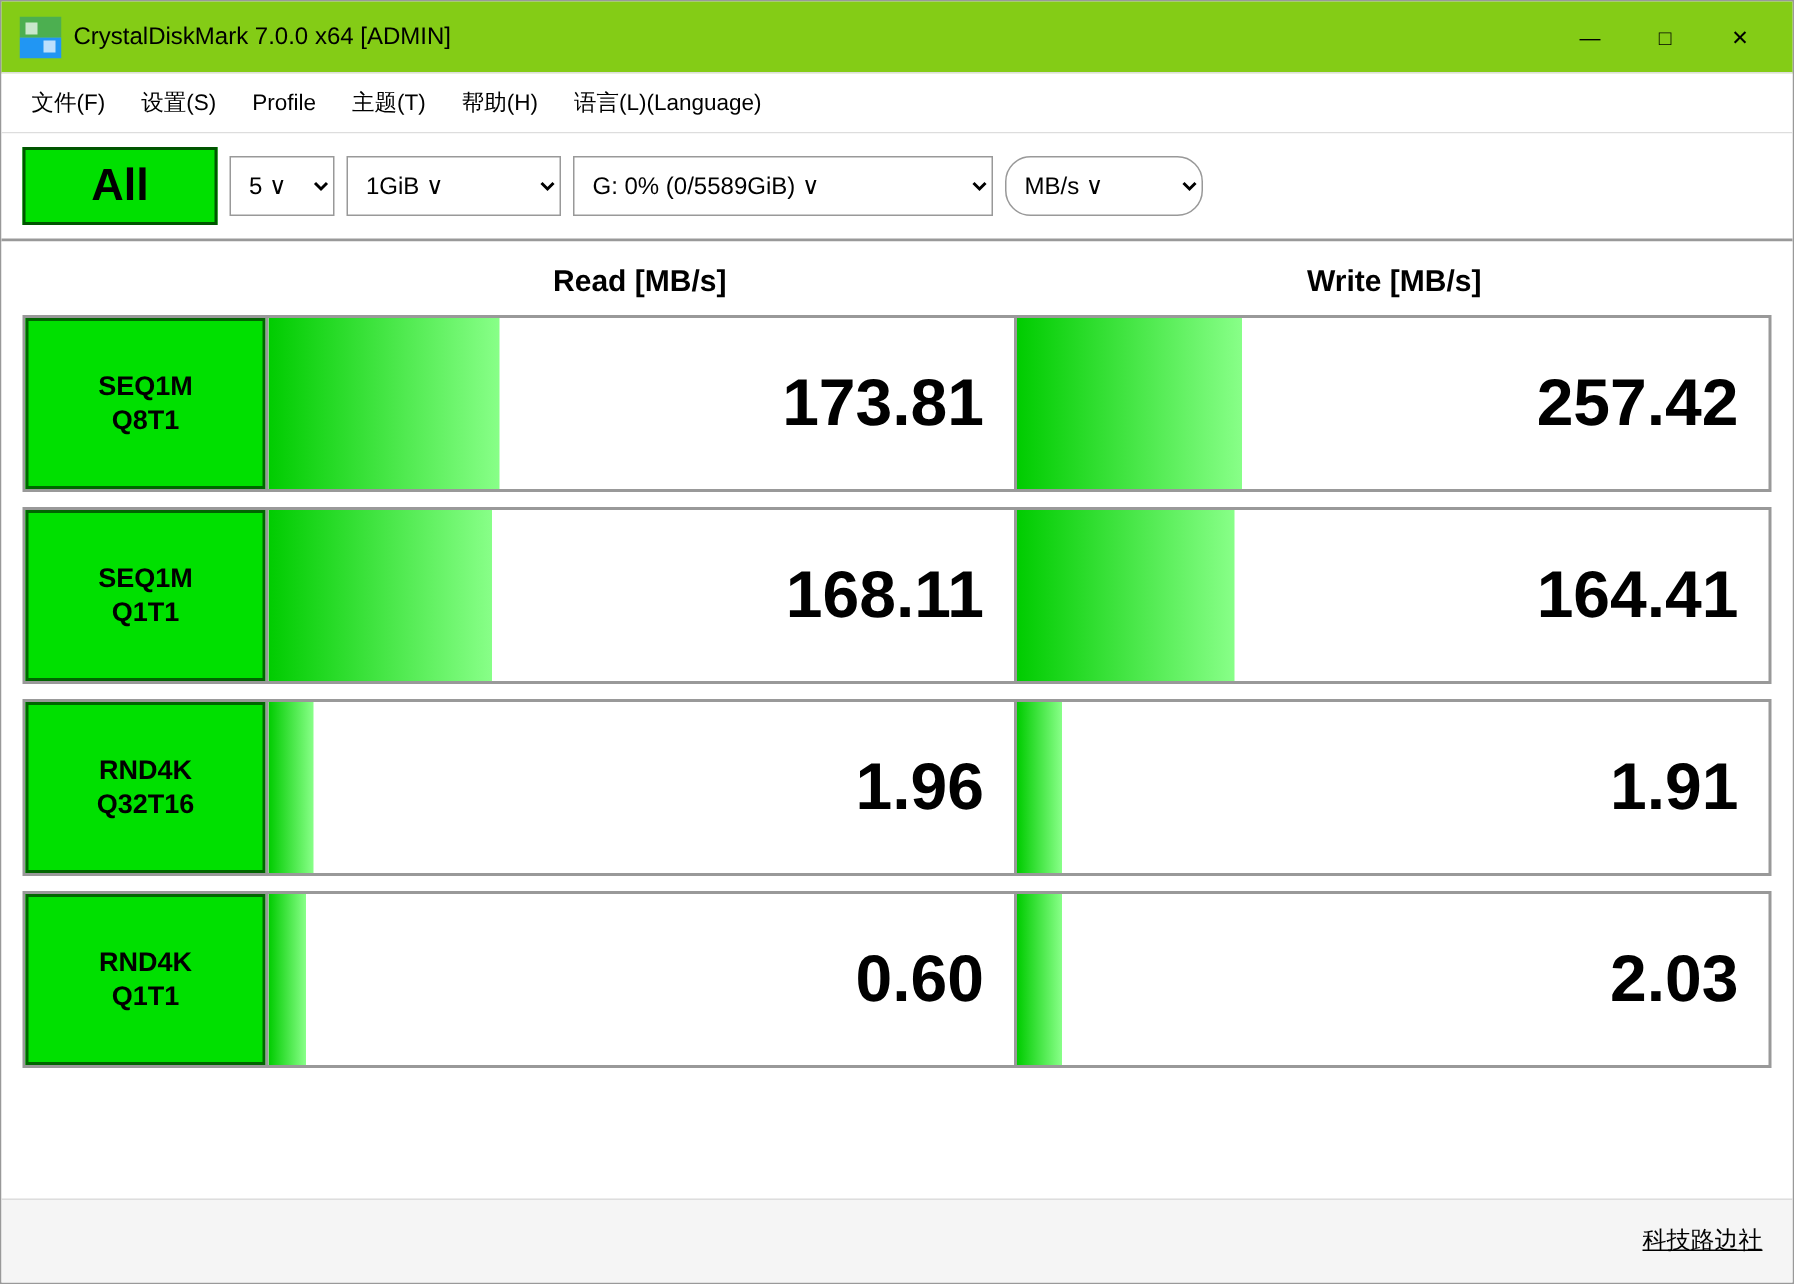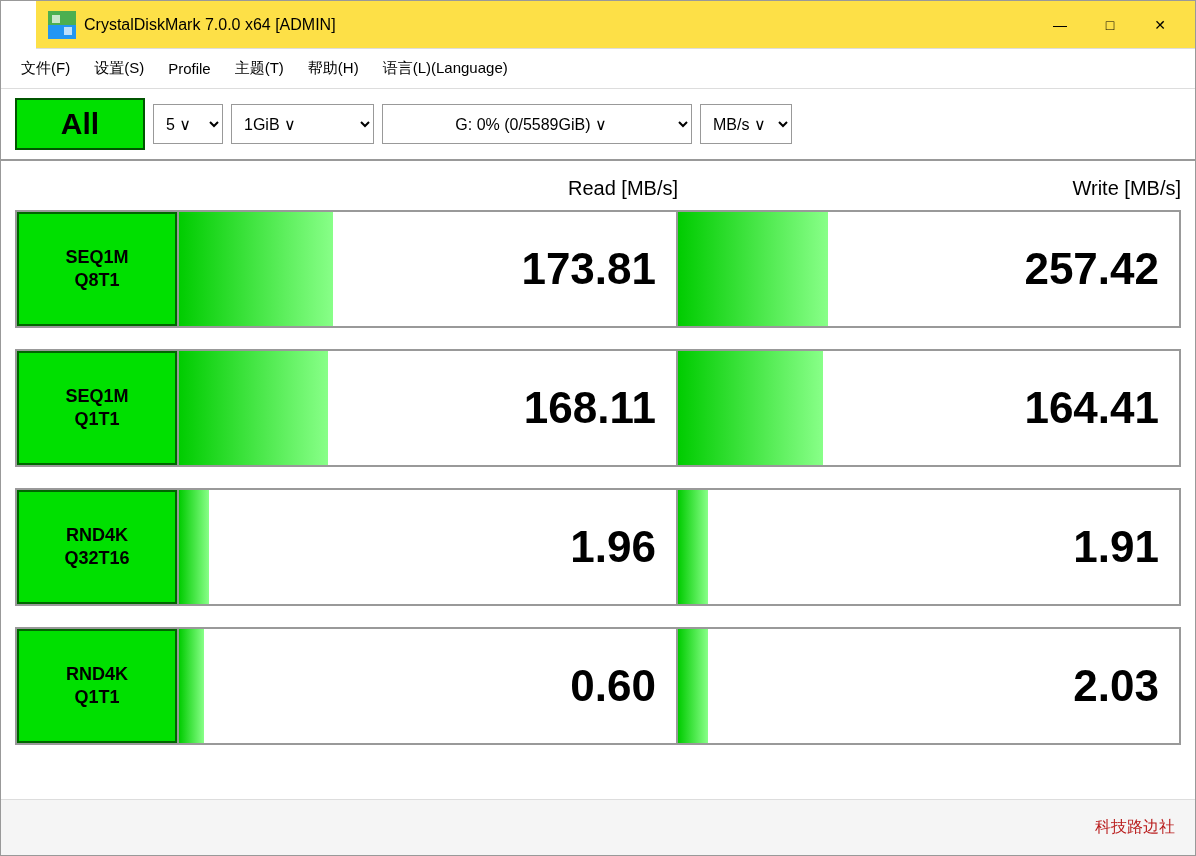--- a/index.html
+++ b/index.html
@@ -24,26 +24,25 @@
       border: 1px solid #999;
       box-shadow: 2px 2px 10px rgba(0,0,0,0.3);
       display: flex;
       flex-direction: column;
     }
 
     
     .title-bar {
       display: flex;
       align-items: center;
-      background: #fde047;
+      background: #84cc16;
       padding: 8px 12px;
       border-bottom: 1px solid #ddd;
       height: 48px;
       user-select: none;
-      margin-left: 35px;
     }
 
     .title-bar-icon {
       width: 28px;
       height: 28px;
       margin-right: 8px;
       flex-shrink: 0;
     }
 
     .title-bar-text {
@@ -118,50 +117,50 @@
       height: 40px;
       font-size: 16px;
       border: 1px solid #999;
       background: #fff;
       cursor: pointer;
       padding: 0 8px;
     }
 
     .select-5 { width: 70px; }
     .select-1gib { width: 143px; }
-    .select-drive { width: 310px; text-align: center; }
-    .select-unit { width: 92px; }
+    .select-drive { width: 280px; }
+    .select-unit { width: 132px; border-radius: 17px; }
 
     
     .main-content {
       flex: 1;
       padding: 10px 14px;
       background: #ffffff;
     }
 
     
     .header-row {
       display: grid;
       grid-template-columns: 160px 1fr 1fr;
       margin-bottom: 4px;
     }
 
     .header-cell {
-      text-align: right;
+      text-align: center;
       font-size: 20px;
-      font-weight: normal;
+      font-weight: bold;
       padding: 6px 0;
     }
 
     
     .data-row {
       display: grid;
       grid-template-columns: 160px 1fr 1fr;
       border: 2px solid #999;
-      margin-bottom: 21px;
+      margin-bottom: 10px;
       height: 118px;
     }
 
     .row-label {
       background: #00e000;
       border: 2px solid #006600;
       display: flex;
       align-items: center;
       justify-content: center;
       font-size: 18px;
@@ -214,21 +213,22 @@
       background: #f5f5f5;
       border-top: 1px solid #ddd;
       display: flex;
       align-items: center;
       justify-content: flex-end;
       padding-right: 20px;
     }
 
     .footer-watermark {
       font-size: 16px;
-      color: #b91c1c;
+      color: #000000;
+      text-decoration: underline;
     }
 
     
     .app-icon {
       display: flex;
       align-items: center;
       justify-content: center;
     }
   </style>
 </head>

